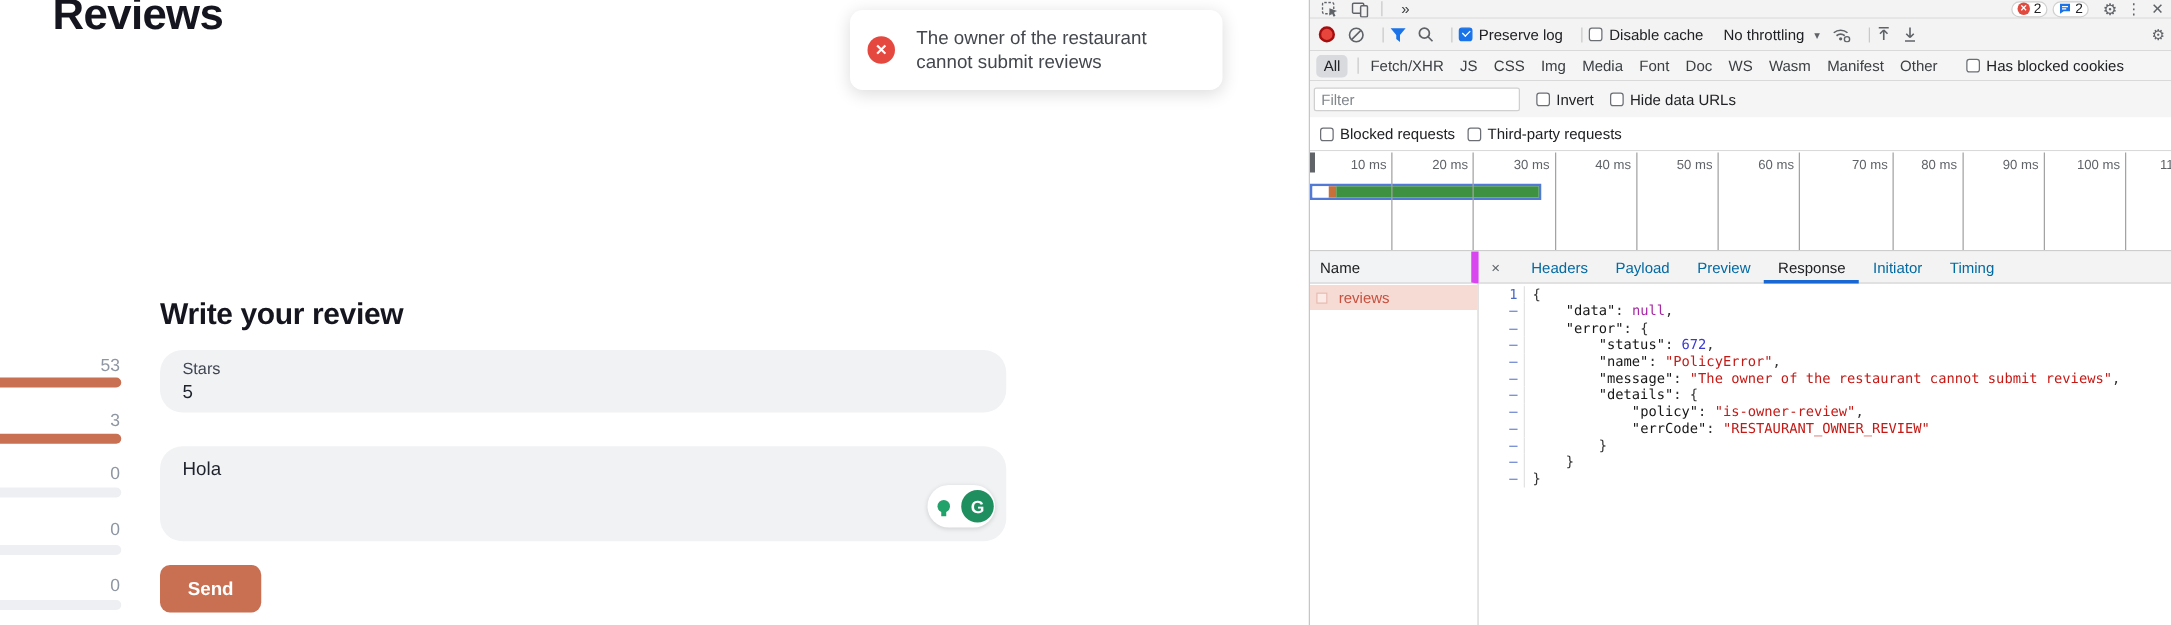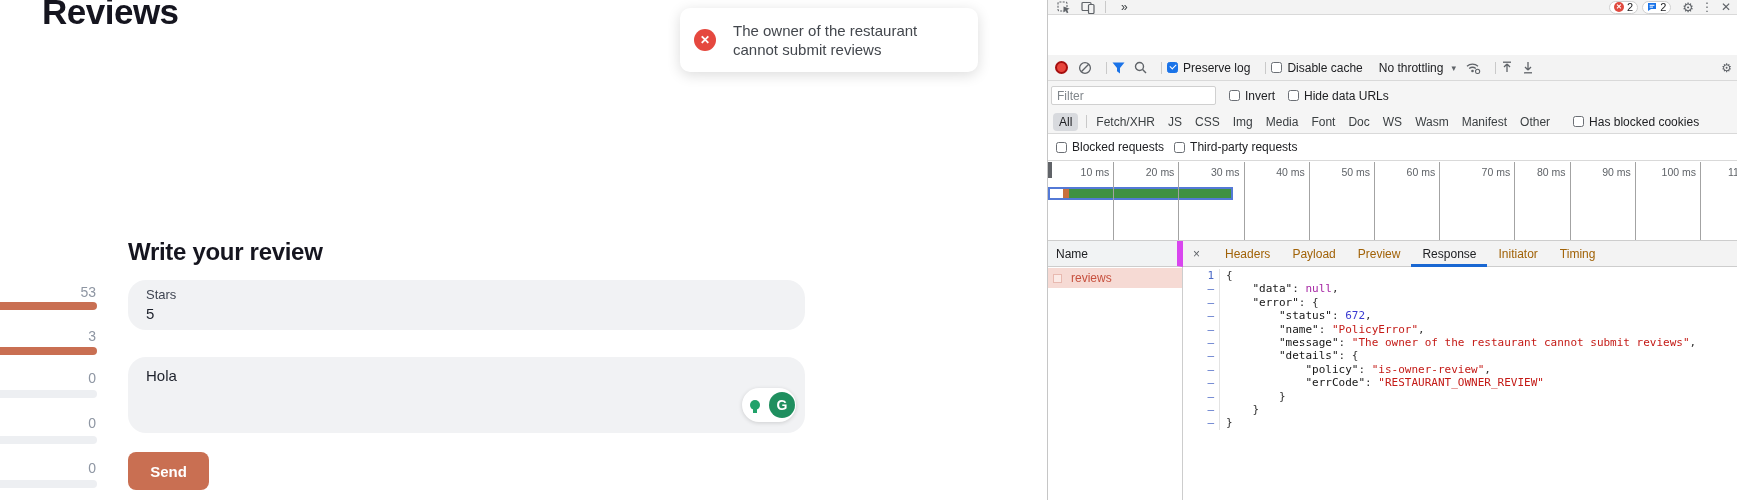--- a/index.html
+++ b/index.html
@@ -45,21 +45,21 @@
   .dt-tabs { height:15px; padding-left:4px; }
   .dt-tab { padding:0 10px; height:15px; line-height:14px; color:#3c4043; white-space:nowrap; }
   .dt-tab.on { color:#1a1a1a; border-bottom:2px solid #1967d2; }
   .tab-icon { margin:0 5px; display:flex; align-items:center; }
   .v-sep { width:1px; height:12px; background:#c9c9c9; margin:0 5px; flex:0 0 1px; }
   .badge { display:flex; align-items:center; gap:3px; border:1px solid #d0d0d0; border-radius:7px; background:#fff;
            padding:0 4px; height:13px; font-size:11px; margin-right:4px; }
   .err-dot { width:10px; height:10px; border-radius:50%; background:#e04a3f; color:#fff; font-size:7px; font-weight:700;
              display:flex; align-items:center; justify-content:center; }
   .gray-glyph { color:#5f6368; }
-  .dt-toolbar { height:26px; padding-left:7px; gap:0;margin-top:40px; }
+  .dt-toolbar { height:26px; padding-left:7px; gap:0; }
   .rec-btn { width:13px; height:13px; border-radius:50%; border:2px solid #a50e0e; background:#e8453c; margin-right:10px; }
   .icon-btn { display:flex; align-items:center; margin-right:9px; }
   .cb { position:relative; width:11px; height:11px; border:1.4px solid #6b6f75; border-radius:2.5px; background:#fff; flex:0 0 11px; }
   .cb.on { background:#1a73e8; border-color:#1a73e8; }
   .cb.on::after { content:""; position:absolute; left:2px; top:1px; width:5px; height:3px;
                   border-left:1.6px solid #fff; border-bottom:1.6px solid #fff; transform:rotate(-45deg); }
   .cb-label { margin:0 10px 0 5px; white-space:nowrap; color:#202124; }
   .throttle { white-space:nowrap; margin:0 4px 0 6px; }
   .caret { font-size:9px; color:#5f6368; margin:0 10px 0 4px; }
   .dt-filter { height:29px; background:#f5f5f5; border-bottom:none; padding-left:3px; }
@@ -78,21 +78,21 @@
   .scrubber { position:absolute; left:0; top:1px; width:4px; height:16px; background:#606368; }
   .wf-box { position:absolute; left:0; top:26px; width:185px; height:13px; border:2px solid #5379d6; display:flex; background:#fff; }
   .wf-white { width:13px; background:#fff; }
   .wf-orange { width:6px; background:#c8703c; }
   .wf-green { flex:1; background:#3f9142; }
   .dt-split { display:flex; height:26px; }
   .name-head { width:135px; background:#f1f3f4; border-right:6px solid #d946ef; border-bottom:1px solid #cdcdcd;
                display:flex; align-items:center; padding-left:8px; color:#202124; }
   .detail-tabs { flex:1; background:#f3f3f3; border-bottom:1px solid #cdcdcd; display:flex; align-items:center; }
   .close-x { color:#5f6368; font-size:12px; margin:0 14px 0 10px; }
-  .d-tab { padding:0 11px; height:26px; line-height:26px; color:#a16207; white-space:nowrap; }
+  .d-tab { padding:0 11px; height:26px; line-height:26px; color:#0369a1; white-space:nowrap; }
   .d-tab.on { color:#202124; border-bottom:3px solid #1967d2; }
   .dt-content { display:flex; height:273px; }
   .name-col { width:135px; border-right:1px solid #cdcdcd; background:#fff; padding-top:1px; }
   .req-row { height:20px; background:#f6dad4; display:flex; align-items:center; }
   .req-square { width:9px; height:9px; border:1px solid #e8b9b0; background:#fbeae6; margin:0 9px 0 5px; }
   .req-name { color:#c7503e; font-size:12px; }
   .code-area { flex:1; background:#fff; overflow:hidden; padding-top:2px;
                font-family:"DejaVu Sans Mono", monospace; font-size:11px; line-height:13.4px; }
   .code-line { display:flex; height:13.4px; }
   .gutter { width:36px; flex:0 0 36px; text-align:right; padding-right:5px; color:#4b69c6; }
@@ -226,46 +226,46 @@
       </span>
       <span class="icon-btn">
         <svg width="12" height="13" viewBox="0 0 12 13">
             <path d="M6 1v8M6 9L3 6M6 9l3-3" fill="none" stroke="#5f6368" stroke-width="1.3"></path>
             <line x1="2" y1="11.8" x2="10" y2="11.8" stroke="#5f6368" stroke-width="1.3"></line>
           </svg>
       </span>
       <span style="margin-left:auto;margin-right:5px;" class="gray-glyph">⚙</span>
     </div>
 
-    <div class="dt-row dt-filter">
-      <input class="filter-input" placeholder="Filter" style="">
-      <span class="cb"></span>
-      <span class="cb-label">Invert</span>
-      <span class="cb" style="margin-left:3px"></span>
-      <span class="cb-label">Hide data URLs</span>
-    </div>
-
     <div class="dt-row dt-chips" id="chips-row">
         <span class="chip on">All</span>
         <span class="chip-sep"></span>
         <span class="chip">Fetch/XHR</span>
         <span class="chip">JS</span>
         <span class="chip">CSS</span>
         <span class="chip">Img</span>
         <span class="chip">Media</span>
         <span class="chip">Font</span>
         <span class="chip">Doc</span>
         <span class="chip">WS</span>
         <span class="chip">Wasm</span>
         <span class="chip">Manifest</span>
         <span class="chip">Other</span>
         <span class="cb" style="margin-left: 10px;"></span>
         <span class="cb-label">Has blocked cookies</span>
       </div>
 
+    <div class="dt-row dt-filter">
+      <input class="filter-input" placeholder="Filter" style="">
+      <span class="cb"></span>
+      <span class="cb-label">Invert</span>
+      <span class="cb" style="margin-left:3px"></span>
+      <span class="cb-label">Hide data URLs</span>
+    </div>
+
     <div class="dt-row dt-cbrow">
       <span class="cb"></span>
       <span class="cb-label">Blocked requests</span>
       <span class="cb"></span>
       <span class="cb-label">Third-party requests</span>
     </div>
 
     <div class="ruler-wrap" id="ruler">
       <div class="scrubber"></div>
       <div class="wf-box">

